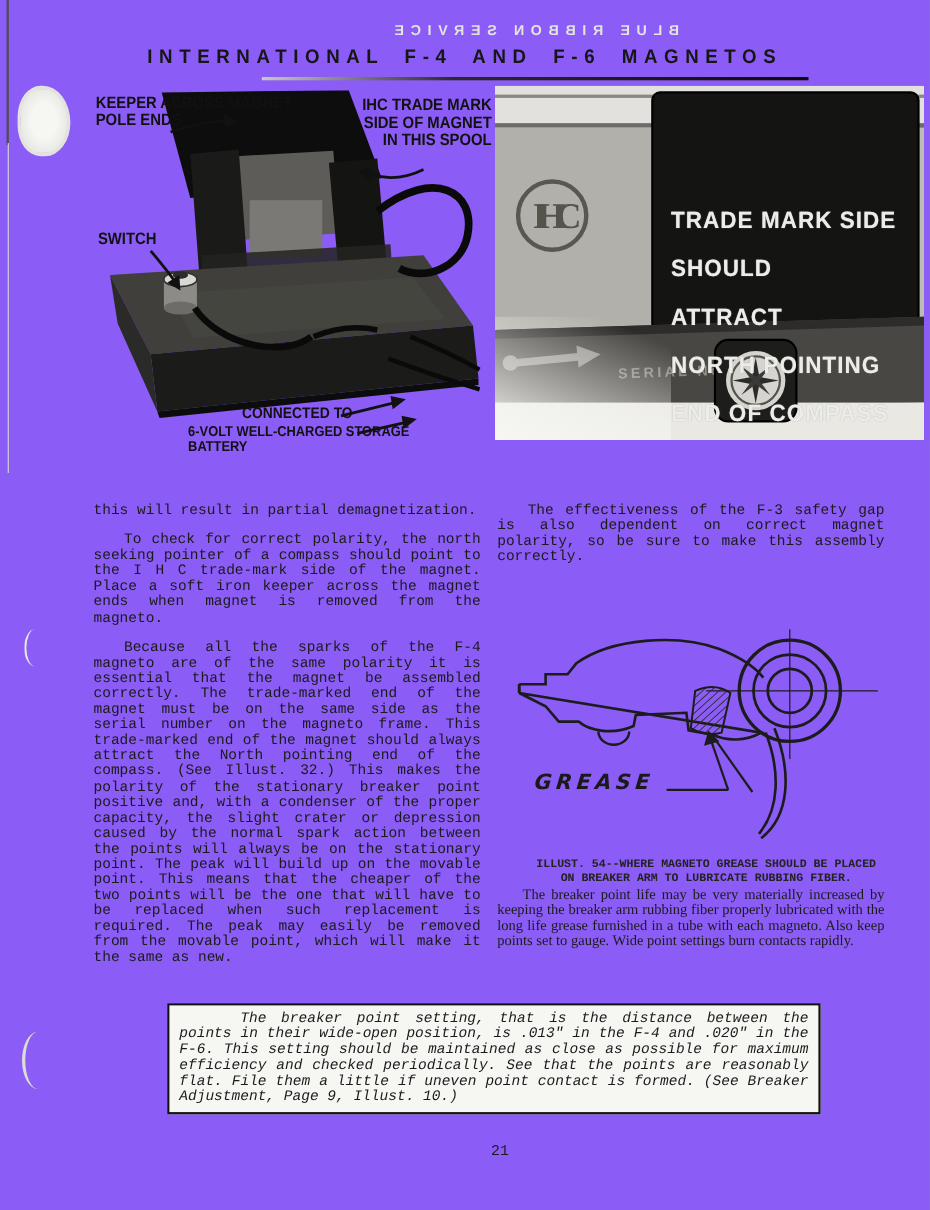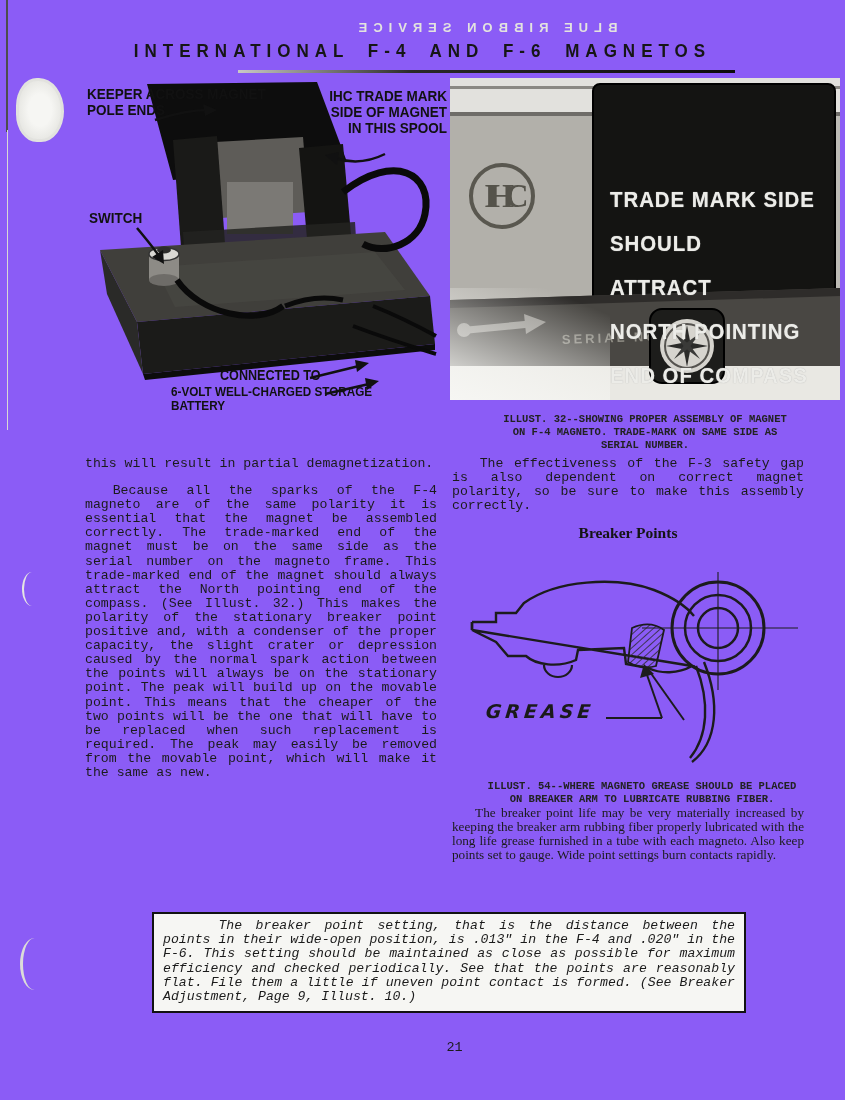--- a/index.html
+++ b/index.html
@@ -188,33 +188,30 @@
         <circle cx="14" cy="252" r="7" fill="#d7d5cf"></circle>
       </g>
       <rect x="0" y="210" width="160" height="112" fill="url(#fadebl)"></rect>
     </svg>
     <div class="plate-text">TRADE MARK SIDE
 SHOULD
 ATTRACT
 NORTH POINTING
 END OF COMPASS</div>
   </div>
-  <div class="caption" style="left:455px;top:413px;width:380px;">ILLUST. 32--SHOWING PROPER ASSEMBLY OF MAGNET
-ON F-4 MAGNETO.  TRADE-MARK ON SAME SIDE AS
-SERIAL NUMBER.</div>
 
   <div class="coltext" style="left:85px;top:457px;">
     <p class="noindent">this will result in partial demagnetization.</p>
+    <p>To check for correct polarity, the north seeking pointer of a compass should point to the I H C trade-mark side of the magnet.  Place a soft iron keeper across the magnet ends when magnet is removed from the magneto.</p>
     <p>Because all the sparks of the F-4 magneto are of the same polarity it is essential that the magnet be assembled correctly.  The trade-marked end of the magnet must be on the same side as the serial number on the magneto frame.  This trade-marked end of the magnet should always attract the North pointing end of the compass.  (See Illust. 32.)  This makes the polarity of the stationary breaker point positive and, with a condenser of the proper capacity, the slight crater or depression caused by the normal spark action between the points will always be on the stationary point.  The peak will build up on the movable point.  This means that the cheaper of the two points will be the one that will have to be replaced when such replacement is required.  The peak may easily be removed from the movable point, which will make it the same as new.</p>
   </div>
 
   <div class="coltext" style="left:452px;top:457px;">
     <p>The effectiveness of the F-3 safety gap is also dependent on correct magnet polarity, so be sure to make this assembly correctly.</p>
   </div>
-  <div class="sechead" style="left:452px;top:524px;">Breaker Points</div>
 
   <div class="fig" style="left:456px;top:570px;width:378px;height:206px;">
     <svg width="378" height="206" viewBox="0 0 378 206">
       <defs>
         <pattern id="hatch" patternUnits="userSpaceOnUse" width="5" height="5" patternTransform="rotate(48)">
           <line x1="0" y1="0" x2="0" y2="5" stroke="#2a2a2a" stroke-width="1.6"></line>
         </pattern>
       </defs>
 
       <g stroke="#1c1c1c" stroke-width="1.1">

